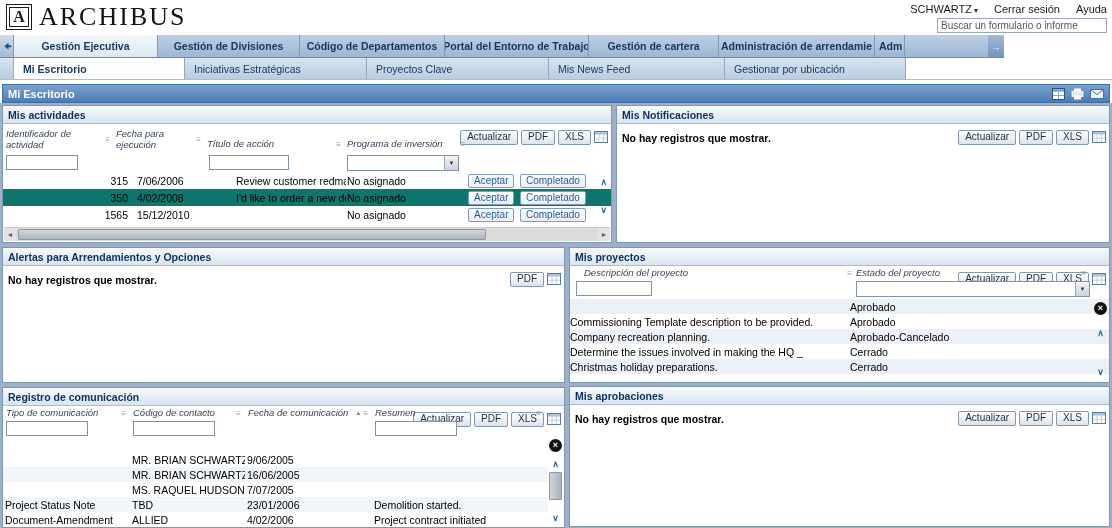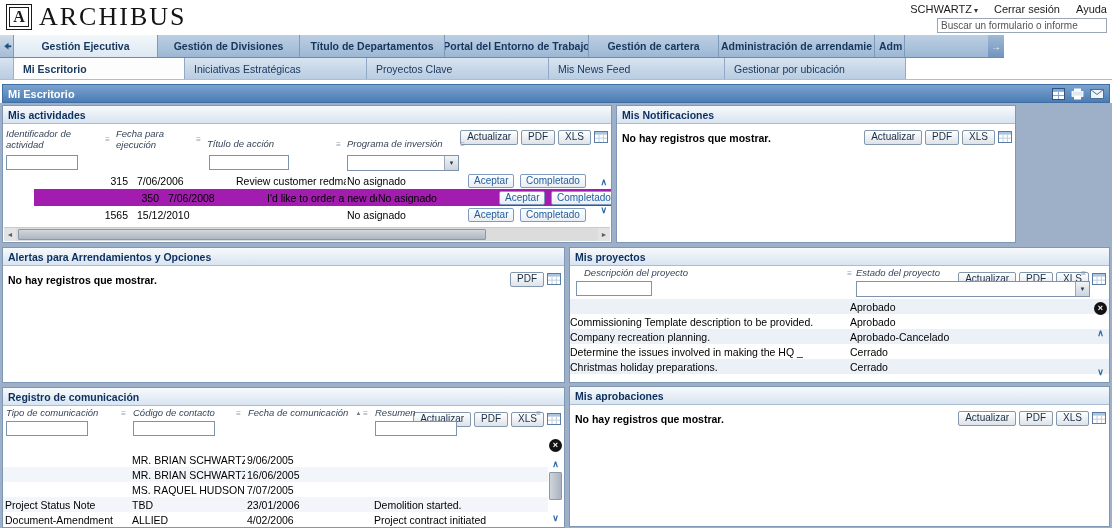--- a/index.html
+++ b/index.html
@@ -66,21 +66,21 @@
 
   .vchev { position:absolute; font-size:9px; font-weight:bold; color:#2f6aa0; cursor:pointer; line-height:9px; }
   .clear-ic { width:13px; height:13px; border-radius:50%; background:#121212; color:#fff; font-size:9px; line-height:13px; text-align:center; font-weight:bold; cursor:pointer; }
   .rail { position:absolute; width:15px; display:flex; flex-direction:column; align-items:center; }
   .rail-thumb { width:11px; height:26px; background:linear-gradient(90deg,#d0d5db,#aab3bf); border:1px solid #8d97a5; border-radius:1px; margin-top:3px; }
 
   
   .act-colheads { position:relative; height:30px; }
   .act-filters { position:relative; height:18px; }
   .act-rows .grow { display:grid; grid-template-columns:128px 70px 145px 122px 52px 66px; height:17px; align-items:center; font-size:10.5px; color:#000; }
-  .act-rows .grow:nth-child(2) { background:#a21caf;margin-left:31px; }
+  .act-rows .grow:nth-child(2) { background:#0f766e; }
   .c { overflow:hidden; white-space:nowrap; }
   .c.id { text-align:right; padding-right:3px; }
   .c.fch { padding-left:6px; }
   .c.tit { padding-left:35px; }
   .c.prg { padding-left:1px; }
   .rowbtn { font-family:inherit; font-size:10px; height:14px; line-height:11px; padding:0 5px; color:#1f5c9e; background:linear-gradient(#ffffff,#e9eef4);
     border:1px solid #7f9cc0; border-radius:2px; cursor:pointer; white-space:nowrap; }
   .hscroll { position:absolute; left:1px; right:1px; bottom:1px; height:13px; background:#e3e3e3; border-top:1px solid #c4ccd4; display:flex; align-items:center; }
   .harrow { width:12px; text-align:center; font-size:7px; color:#56606c; cursor:pointer; }
   .htrack { flex:1; position:relative; height:100%; background:#dcdcdc; }
@@ -125,21 +125,21 @@
           <path d="M6.5 0.8 L2.2 4.2 L6.5 7.6 L6.5 5.2 L9.2 5.2 L9.2 3.2 L6.5 3.2 Z" fill="#23507f"></path>
         </svg>
     </div>
     <div class="mtab selected" style="width:144px">
         <span>Gestión Ejecutiva</span>
       </div>
     <div class="mtab" style="width:142px">
         <span>Gestión de Divisiones</span>
       </div>
     <div class="mtab" style="width:145px">
-        <span>Título de Departamentos</span>
+        <span>Código de Departamentos</span>
       </div>
     <div class="mtab" style="width:144px">
         <span>Portal del Entorno de Trabajo</span>
       </div>
     <div class="mtab" style="width:130px">
         <span>Gestión de cartera</span>
       </div>
     <div class="mtab" style="width:156px">
         <span>Administración de arrendamie</span>
       </div>
@@ -249,21 +249,21 @@
         <div class="grow">
           <span class="c id">315</span>
           <span class="c fch">7/06/2006</span>
           <span class="c tit">Review customer redmarks</span>
           <span class="c prg">No asignado</span>
           <span class="c"><button class="rowbtn">Aceptar</button></span>
           <span class="c"><button class="rowbtn">Completado</button></span>
         </div>
         <div class="grow">
           <span class="c id">350</span>
-          <span class="c fch">7/06/2008</span>
+          <span class="c fch">4/02/2008</span>
           <span class="c tit">I'd like to order a new desk chair.</span>
           <span class="c prg">No asignado</span>
           <span class="c"><button class="rowbtn">Aceptar</button></span>
           <span class="c"><button class="rowbtn">Completado</button></span>
         </div>
         <div class="grow">
           <span class="c id">1565</span>
           <span class="c fch">15/12/2010</span>
           <span class="c tit"></span>
           <span class="c prg">No asignado</span>
@@ -276,21 +276,21 @@
       <div class="hscroll">
         <span class="harrow">◄</span>
         <div class="htrack">
             <div class="hthumb"></div>
           </div>
         <span class="harrow">►</span>
       </div>
     </div>
   </section>
 
-  <section class="panel" style="left:616px;top:105px;width:400px;height:138px">
+  <section class="panel" style="left:616px;top:105px;width:494px;height:138px">
     <div class="panel-header">
       <span class="panel-title">Mis Notificaciones</span>
       <span class="panel-tools">
         <button class="tbtn">Actualizar</button>
         <button class="tbtn">PDF</button>
         <button class="tbtn">XLS</button>
         <span class="gicon">
           <svg width="14" height="12" viewBox="0 0 14 12">
               <rect x="0.5" y="0.5" width="13" height="11" fill="#fff" stroke="#5a7ca2"></rect>
               <rect x="1" y="1" width="12" height="2.6" fill="#a9c4de"></rect>

